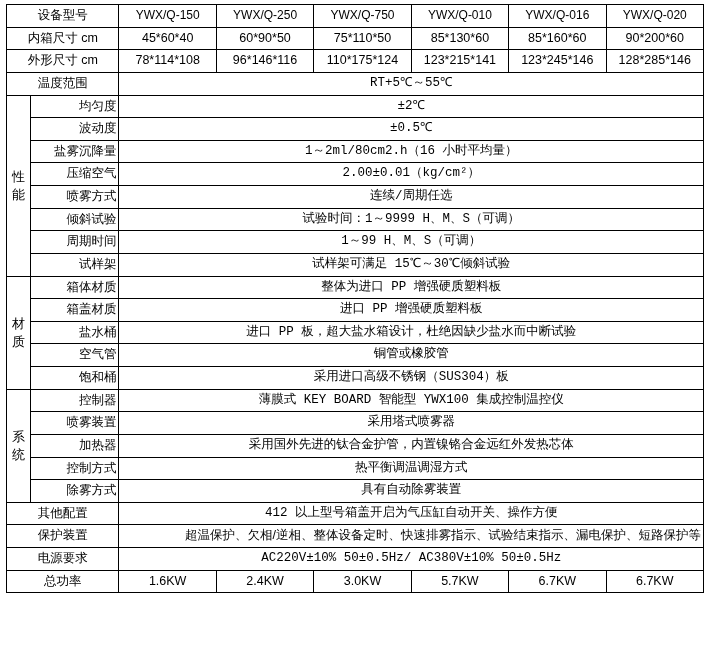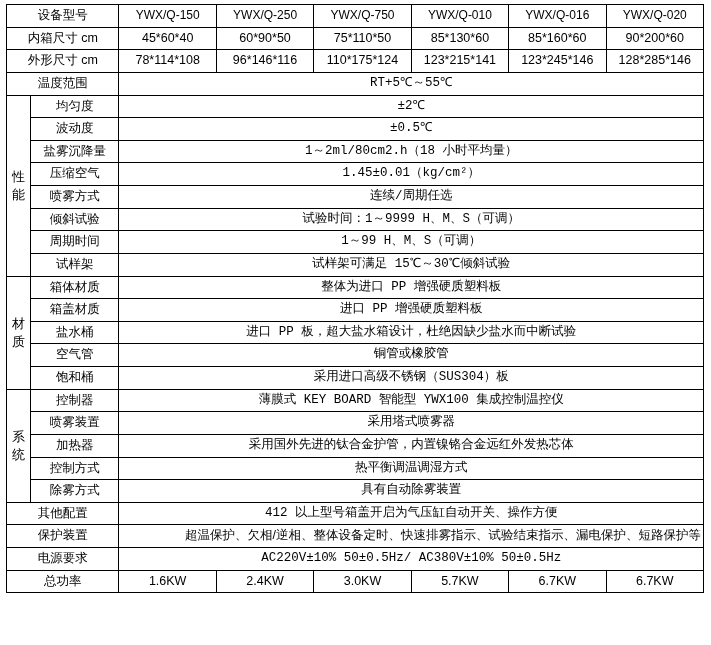--- a/index.html
+++ b/index.html
@@ -32,21 +32,21 @@
   td.vcat{
     font-size:13px;
     letter-spacing:0;
     width:24px;
     padding:2px 0;
   }
   td.vcat span{
     display:block;
     line-height:1.35;
   }
-  td.rowhead{ width:88px; }
+  td.rowhead{ width:88px;text-align:right; }
   td.wide{ text-align:center;font-family:Liberation Mono, monospace; }
   td.left{ text-align:right; padding-left:8px; }
   .cell-model{font-size:12px;}
 </style>
 </head>
 <body>
 
 <div id="sheet">
   <table>
     <colgroup>
@@ -103,25 +103,25 @@
       </td>
       <td class="rowhead">均匀度</td>
       <td class="wide" colspan="6">±2℃</td>
     </tr>
     <tr>
       <td class="rowhead">波动度</td>
       <td class="wide" colspan="6">±0.5℃</td>
     </tr>
     <tr>
       <td class="rowhead">盐雾沉降量</td>
-      <td class="wide" colspan="6">1～2ml/80cm2.h（18 小时平均量）</td>
+      <td class="wide" colspan="6">1～2ml/80cm2.h（16 小时平均量）</td>
     </tr>
     <tr>
       <td class="rowhead">压缩空气</td>
-      <td class="wide" colspan="6">1.45±0.01（kg/cm²）</td>
+      <td class="wide" colspan="6">2.00±0.01（kg/cm²）</td>
     </tr>
     <tr>
       <td class="rowhead">喷雾方式</td>
       <td class="wide" colspan="6">连续/周期任选</td>
     </tr>
     <tr>
       <td class="rowhead">倾斜试验</td>
       <td class="wide" colspan="6">试验时间：1～9999 H、M、S（可调）</td>
     </tr>
     <tr>

